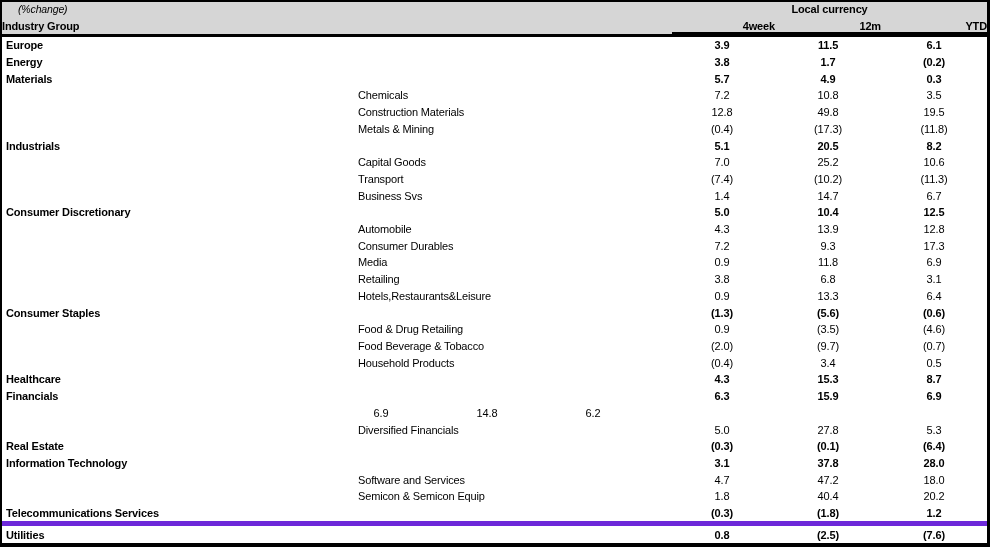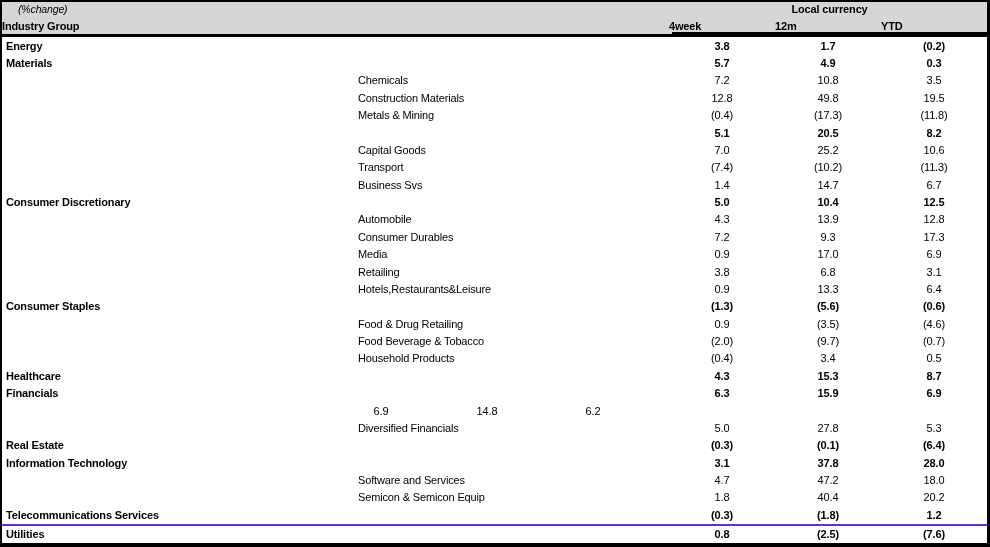--- a/index.html
+++ b/index.html
@@ -45,21 +45,21 @@
     white-space: nowrap;
   }
   .hdr-row2 { display: flex; height: 16px; align-items: center; }
   .industry-group {
     flex: 1;
     font-weight: bold;
     white-space: nowrap;
   }
   .col-head {
     width: 106px;
-    text-align: left;
+    text-align: right;
     font-weight: bold;
     white-space: nowrap;
   }
   
   .tbody {
     flex: 1 1 auto;
     display: flex;
     flex-direction: column;
   }
   .row {
@@ -79,39 +79,46 @@
     white-space: nowrap;
     overflow: hidden;
     margin-left: 30px;
   }
   .c-val {
     width: 106px;
     text-align: center;
     white-space: nowrap;
   }
   .group-row .c-group, .group-row .c-val { font-weight: bold; }
-  .sep-above { border-top: 2px solid #6d28d9; }
+  .sep-above { border-top: 5px solid #6d28d9; }
 </style>
 </head>
 <body>
 
 <div class="perf-table">
   <div class="hdr">
     <div class="hdr-row1">
       <span class="pct-change">(%change)</span>
       <span class="local-currency">Local currency</span>
     </div>
     <div class="hdr-row2">
       <span class="industry-group">Industry Group</span>
       <span class="col-head">4week</span>
       <span class="col-head">12m</span>
       <span class="col-head">YTD</span>
     </div>
   </div>
   <div class="tbody" id="table-body">
+  <div class="row group-row">
+    <span class="c-group">Europe</span>
+    <span class="c-sub"></span>
+    <span class="c-val">3.9</span>
+    <span class="c-val">11.5</span>
+    <span class="c-val">6.1</span>
+  </div>
 
   <div class="row group-row">
     <span class="c-group">Energy</span>
     <span class="c-sub"></span>
     <span class="c-val">3.8</span>
     <span class="c-val">1.7</span>
     <span class="c-val">(0.2)</span>
   </div>
 
   <div class="row group-row">
@@ -140,20 +147,21 @@
 
   <div class="row">
     <span class="c-group"></span>
     <span class="c-sub">Metals &amp; Mining</span>
     <span class="c-val">(0.4)</span>
     <span class="c-val">(17.3)</span>
     <span class="c-val">(11.8)</span>
   </div>
 
   <div class="row group-row">
+    <span class="c-group">Industrials</span>
     <span class="c-sub"></span>
     <span class="c-val">5.1</span>
     <span class="c-val">20.5</span>
     <span class="c-val">8.2</span>
   </div>
 
   <div class="row">
     <span class="c-group"></span>
     <span class="c-sub">Capital Goods</span>
     <span class="c-val">7.0</span>
@@ -198,21 +206,21 @@
     <span class="c-sub">Consumer Durables</span>
     <span class="c-val">7.2</span>
     <span class="c-val">9.3</span>
     <span class="c-val">17.3</span>
   </div>
 
   <div class="row">
     <span class="c-group"></span>
     <span class="c-sub">Media</span>
     <span class="c-val">0.9</span>
-    <span class="c-val">17.0</span>
+    <span class="c-val">11.8</span>
     <span class="c-val">6.9</span>
   </div>
 
   <div class="row">
     <span class="c-group"></span>
     <span class="c-sub">Retailing</span>
     <span class="c-val">3.8</span>
     <span class="c-val">6.8</span>
     <span class="c-val">3.1</span>
   </div>

